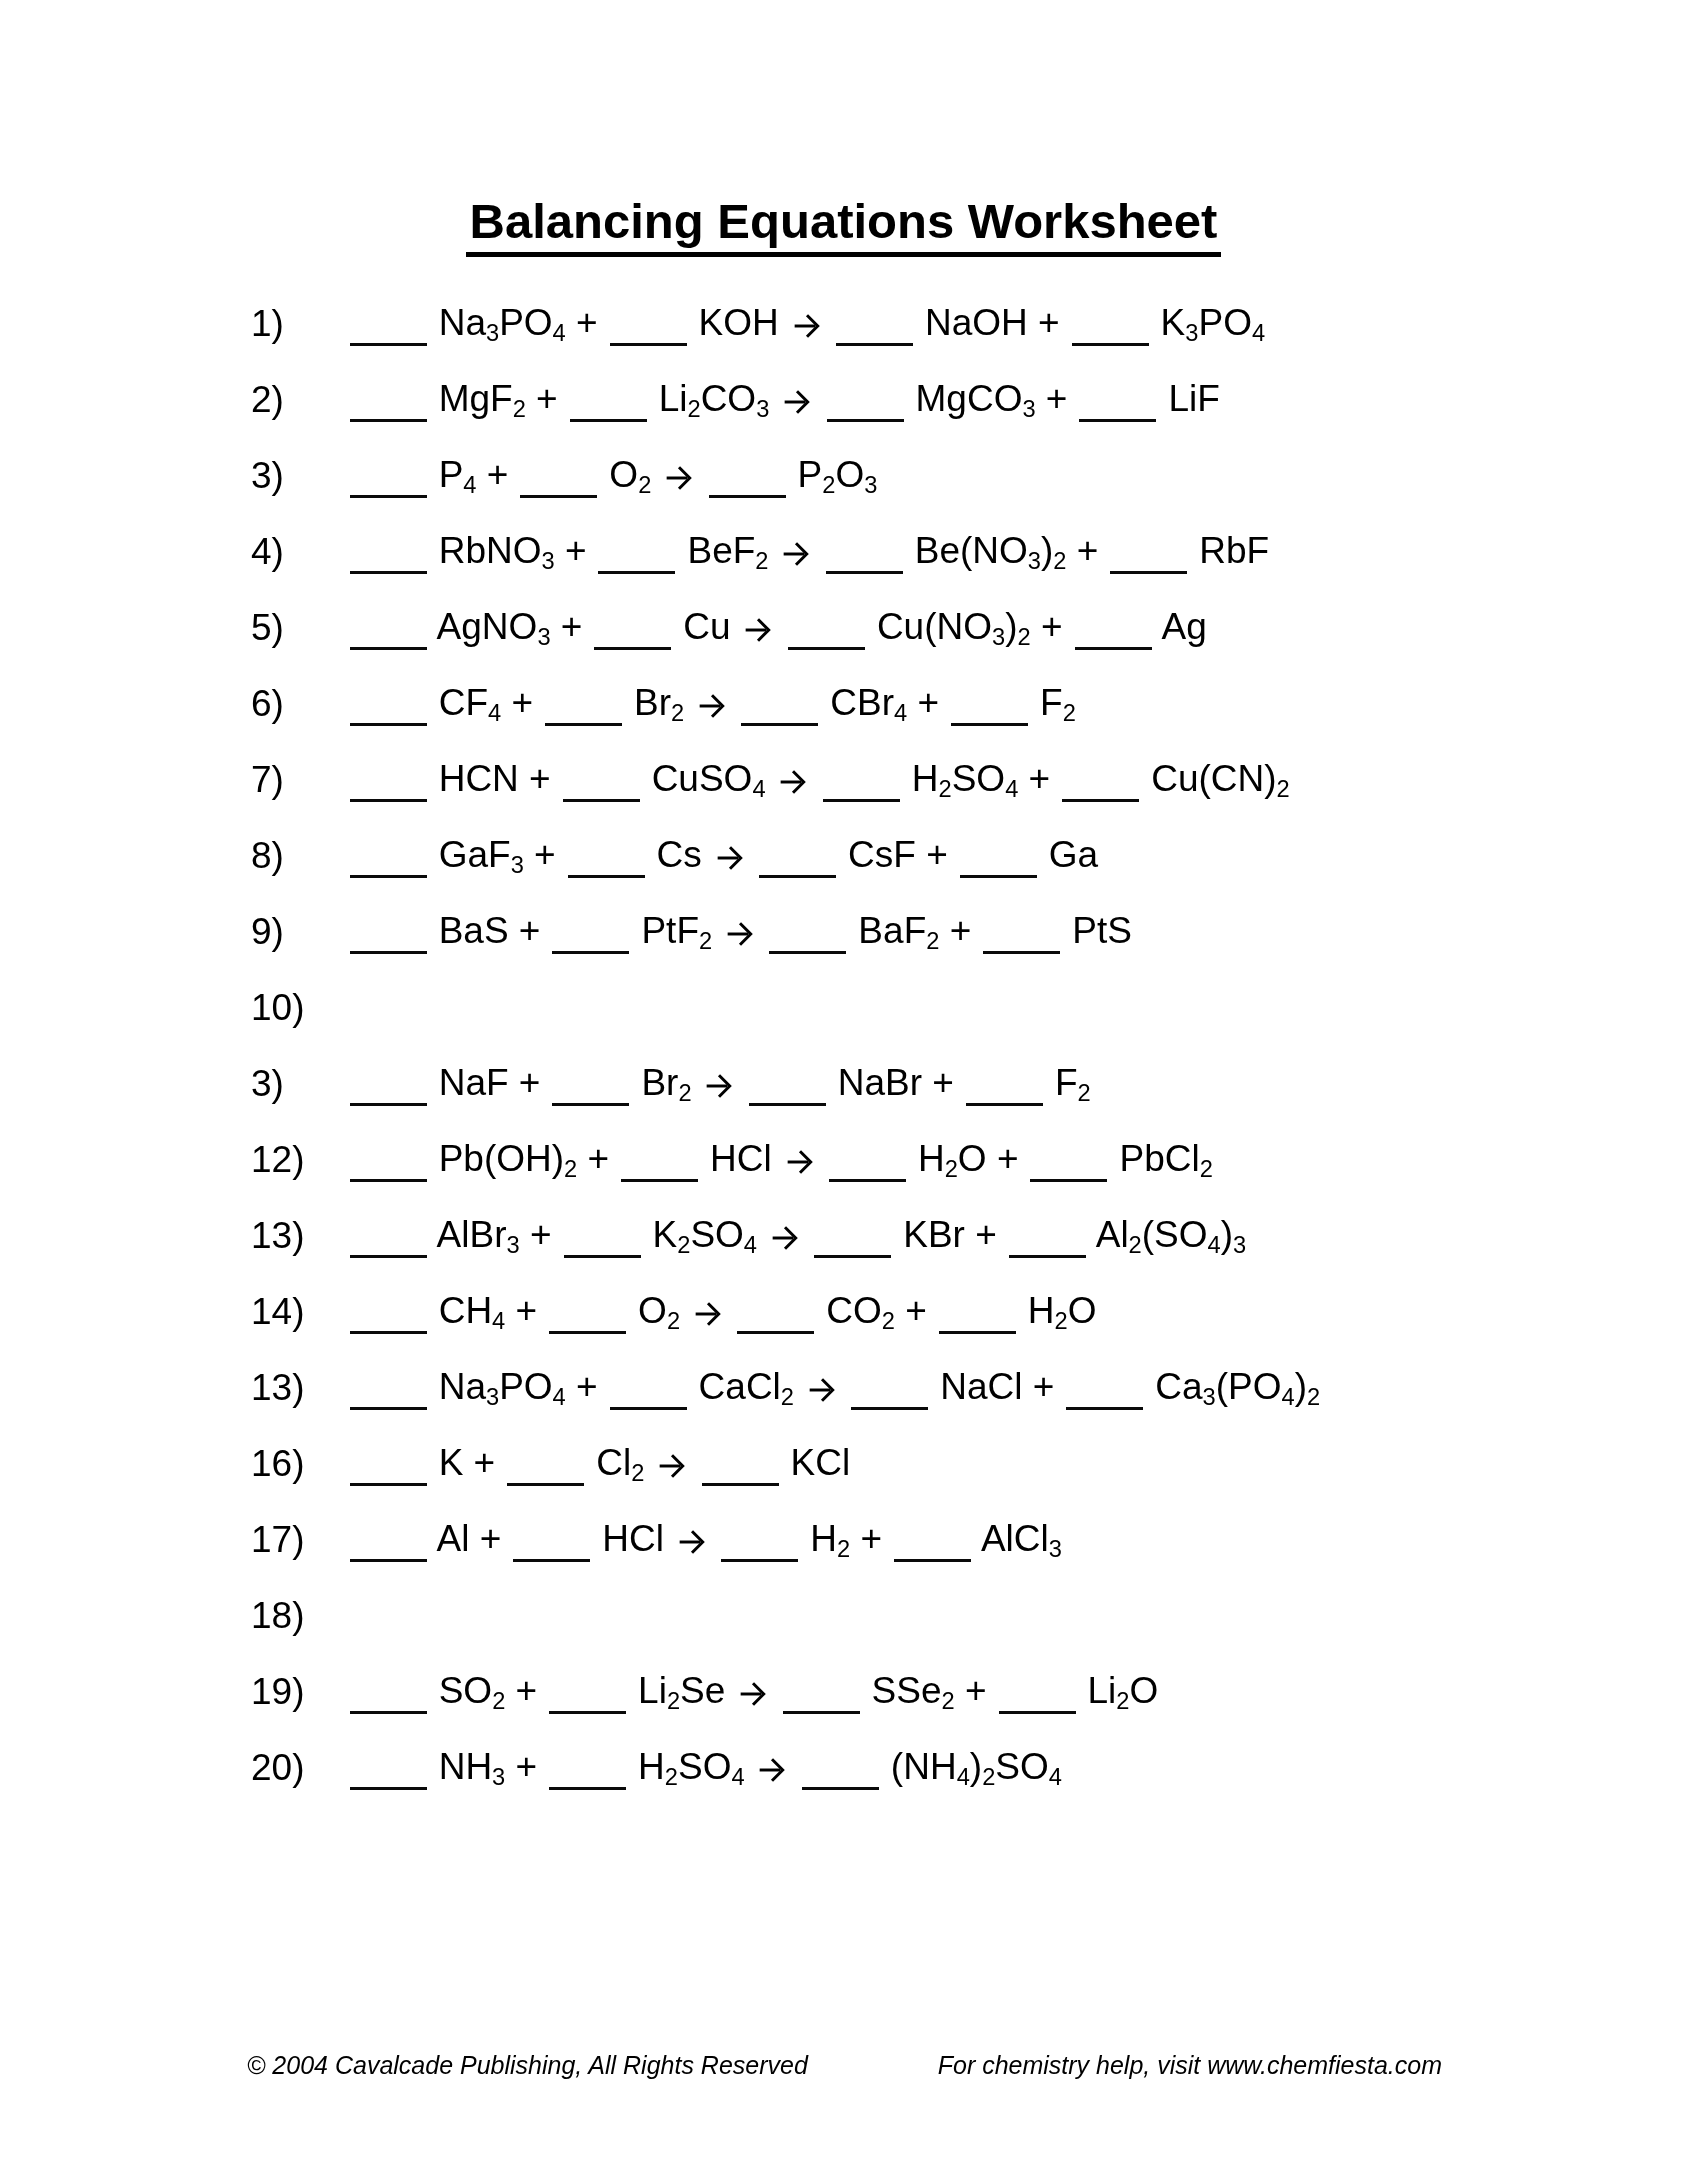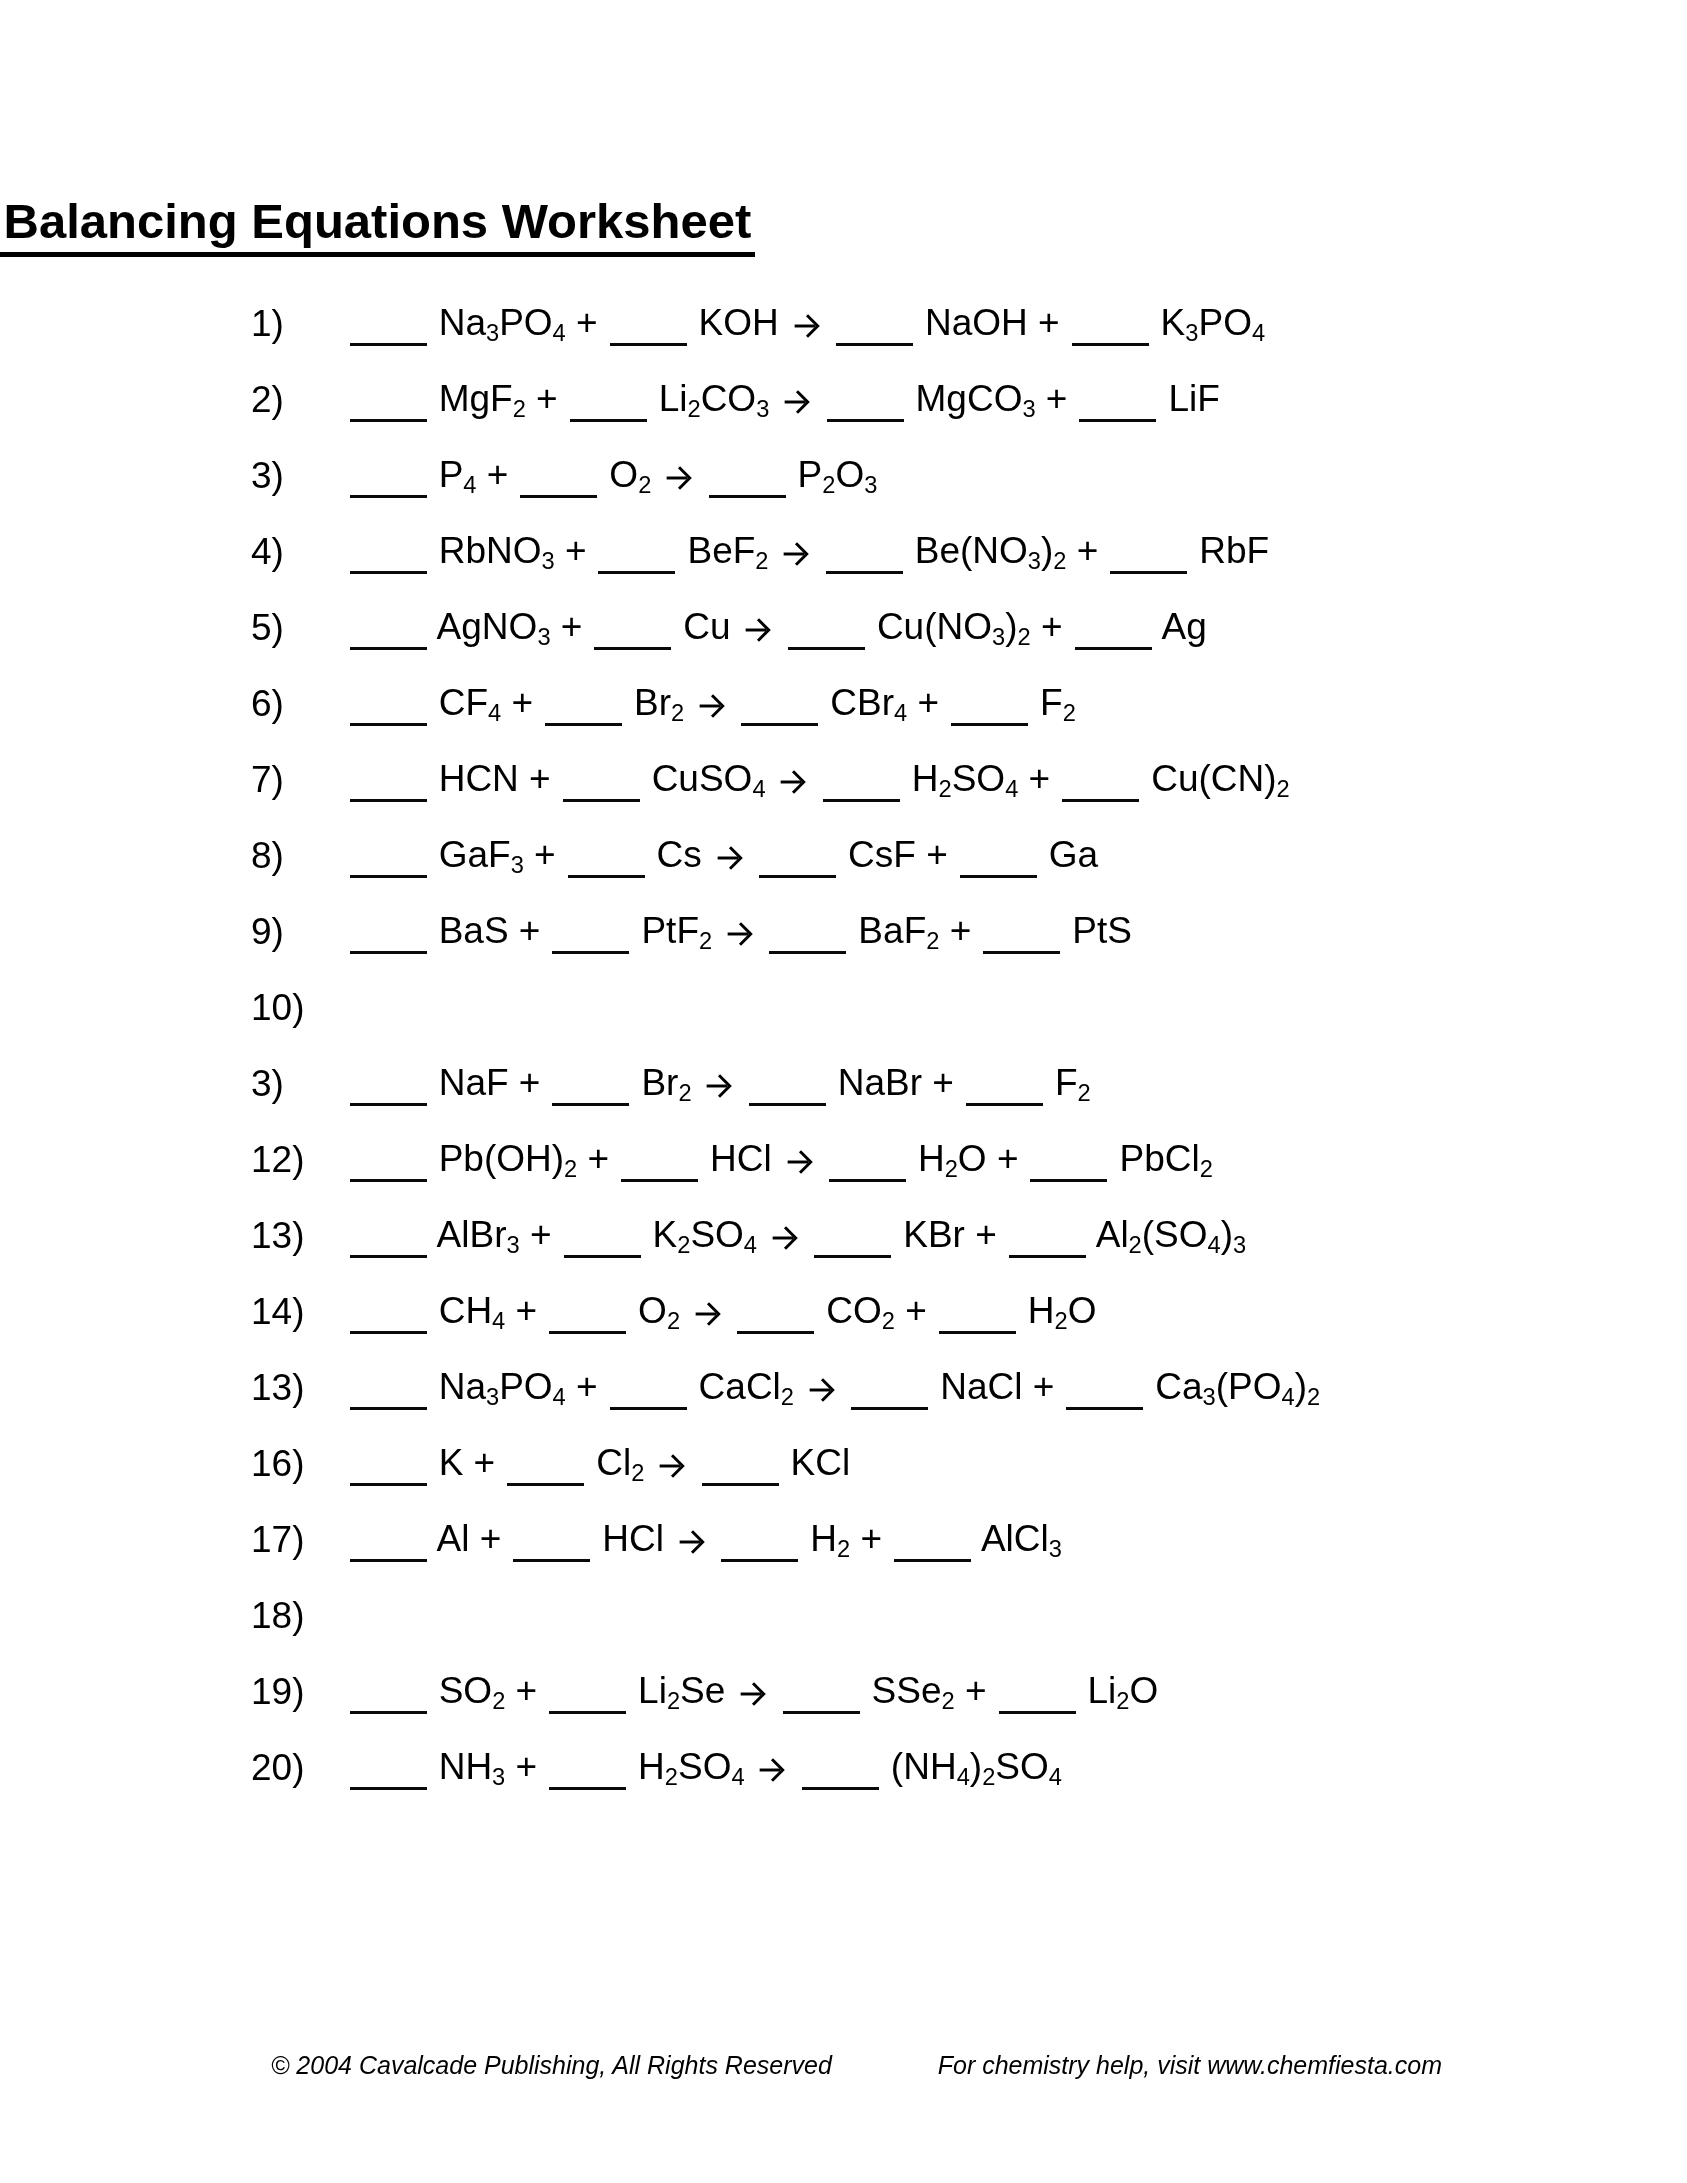--- a/index.html
+++ b/index.html
@@ -7,20 +7,21 @@
     width: 1687px; height: 2184px;
     position: relative;
     background: #ffffff;
     color: #000000;
     font-family: "Liberation Sans", sans-serif;
     overflow: hidden;
   }
   .title-wrap {
     position: absolute;
     top: 196px; left: 0; width: 100%;
+    text-align: center;
   }
   .title {
     display: inline-block;
     font-size: 49px;
     font-weight: bold;
     letter-spacing: 0px;
     line-height: 1.05;
     border-bottom: 5.2px solid #000;
     padding: 0 3.5px 4.4px 3.5px;
   }
@@ -60,21 +61,20 @@
     margin: 0 3.5px;
   }
   .footer {
     position: absolute;
     top: 2051px;
     left: 247px; right: 245px;
     display: flex;
     justify-content: space-between;
     font-size: 25px;
     font-style: italic;
-    margin-left: 24px;
   }
 </style>
 </head>
 <body>
 
 <div class="title-wrap">
   <span class="title">Balancing Equations Worksheet</span>
 </div>
 
 <div class="equations" id="equations">

